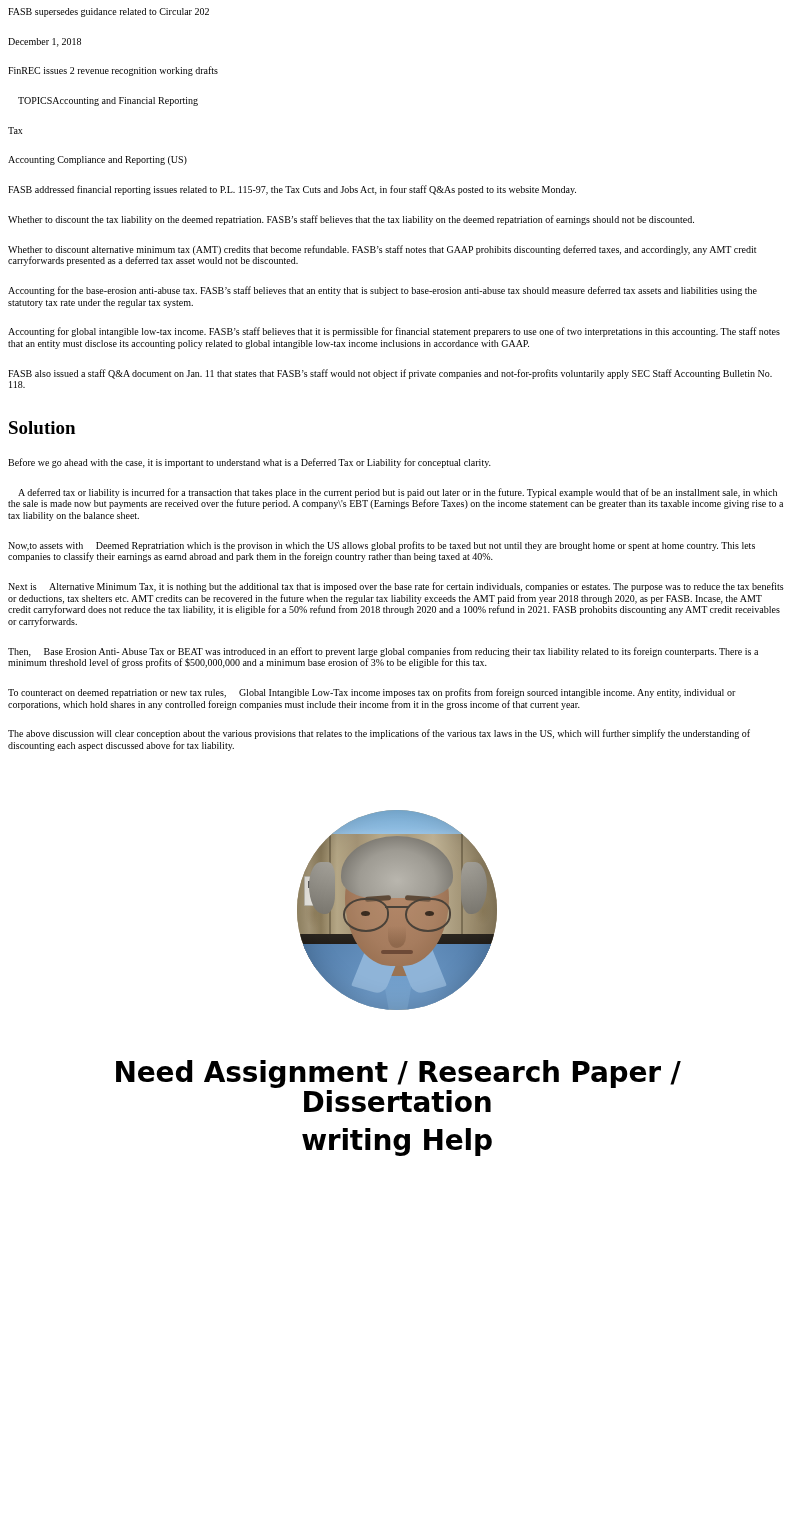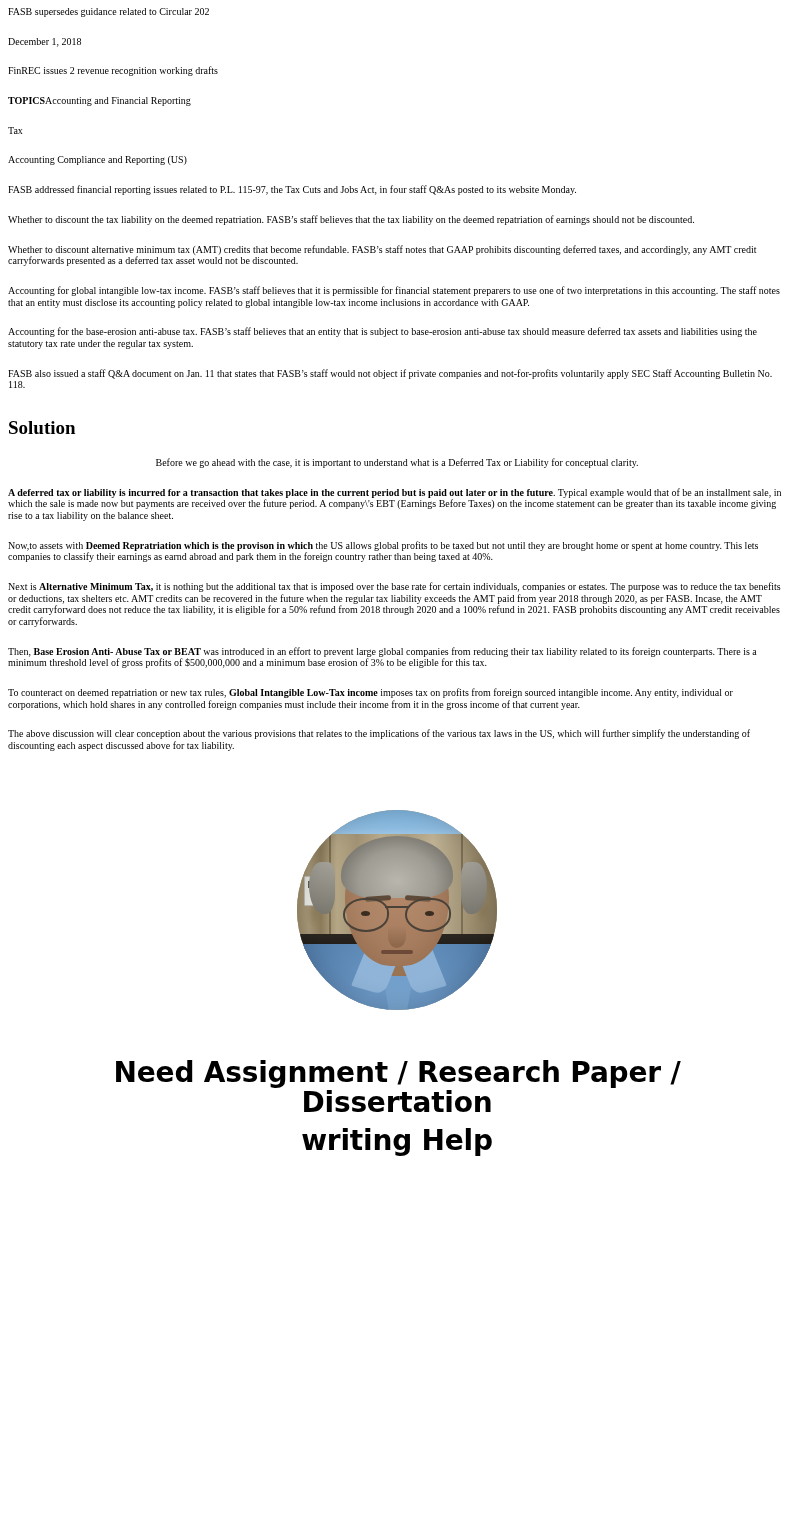--- a/index.html
+++ b/index.html
@@ -29,21 +29,22 @@
     text-align: left;
     color: #000;
   }
   p.body-text + p.body-text {
     margin-top: 18px;
   }
   p.body-text:first-of-type {
     margin-top: 6px;
   }
   .b {
-    font-weight: bold;
+    font-weight: normal;
+    margin-left: 10px;
   }
   h2.solution {
     font-family: "Liberation Serif", "DejaVu Serif", serif;
     font-size: 19px;
     font-weight: bold;
     line-height: 1.15;
     margin: 26px 0 0 0;
     padding: 0;
   }
   .portrait-wrap {
@@ -268,27 +269,27 @@
 
   <p class="body-text"><span class="b">TOPICS</span><span>Accounting and Financial Reporting</span></p>
 
   <p class="body-text">Tax</p>
 
   <p class="body-text">Accounting Compliance and Reporting (US)</p>
 
   <p class="body-text">FASB addressed financial reporting issues related to P.L. 115-97, the Tax Cuts and Jobs Act, in four staff Q&amp;As posted to its website Monday.</p>
   <p class="body-text">Whether to discount the tax liability on the deemed repatriation. FASB’s staff believes that the tax liability on the deemed repatriation of earnings should not be discounted.</p>
   <p class="body-text">Whether to discount alternative minimum tax (AMT) credits that become refundable. FASB’s staff notes that GAAP prohibits discounting deferred taxes, and accordingly, any AMT credit carryforwards presented as a deferred tax asset would not be discounted.</p>
+  <p class="body-text">Accounting for the base-erosion anti-abuse tax. FASB’s staff believes that an entity that is subject to base-erosion anti-abuse tax should measure deferred tax assets and liabilities using the statutory tax rate under the regular tax system.</p>
   <p class="body-text">Accounting for global intangible low-tax income. FASB’s staff believes that it is permissible for financial statement preparers to use one of two interpretations in this accounting. The staff notes that an entity must disclose its accounting policy related to global intangible low-tax income inclusions in accordance with GAAP.</p>
-  <p class="body-text">Accounting for the base-erosion anti-abuse tax. FASB’s staff believes that an entity that is subject to base-erosion anti-abuse tax should measure deferred tax assets and liabilities using the statutory tax rate under the regular tax system.</p>
   <p class="body-text">FASB also issued a staff Q&amp;A document on Jan. 11 that states that FASB’s staff would not object if private companies and not-for-profits voluntarily apply SEC Staff Accounting Bulletin No. 118.</p>
 
   <h2 class="solution">Solution</h2>
 
-  <p class="body-text" style="margin-top:18px;text-align:center;">Before we go ahead with the case, it is important to understand what is a Deferred Tax or Liability for conceptual clarity.</p>
+  <p class="body-text" style="margin-top:18px;">Before we go ahead with the case, it is important to understand what is a Deferred Tax or Liability for conceptual clarity.</p>
 
   <p class="body-text"><span class="b">A deferred tax or liability is incurred for a transaction that takes place in the current period but is paid out later or in the future</span><span>. Typical example would that of be an installment sale, in which the sale is made now but payments are received over the future period. A company\'s EBT (Earnings Before Taxes) on the income statement can be greater than its taxable income giving rise to a tax liability on the balance sheet.</span></p>
 
   <p class="body-text"><span>Now,to assets with </span><span class="b">Deemed Repratriation which is the provison in which</span><span> the US allows global profits to be taxed but not until they are brought home or spent at home country. This lets companies to classify their earnings as earnd abroad and park them in the foreign country rather than being taxed at 40%.</span></p>
 
   <p class="body-text"><span>Next is </span><span class="b">Alternative Minimum Tax,</span><span> it is nothing but the additional tax that is imposed over the base rate for certain individuals, companies or estates. The purpose was to reduce the tax benefits or deductions, tax shelters etc. AMT credits can be recovered in the future when the regular tax liability exceeds the AMT paid from year 2018 through 2020, as per FASB. Incase, the AMT credit carryforward does not reduce the tax liability, it is eligible for a 50% refund from 2018 through 2020 and a 100% refund in 2021. FASB prohobits discounting any AMT credit receivables or carryforwards.</span></p>
 
   <p class="body-text"><span>Then, </span><span class="b">Base Erosion Anti- Abuse Tax or BEAT</span><span> was introduced in an effort to prevent large global companies from reducing their tax liability related to its foreign counterparts. There is a minimum threshold level of gross profits of $500,000,000 and a minimum base erosion of 3% to be eligible for this tax.</span></p>
 
   <p class="body-text"><span>To counteract on deemed repatriation or new tax rules, </span><span class="b">Global Intangible Low-Tax income</span><span> imposes tax on profits from foreign sourced intangible income. Any entity, individual or corporations, which hold shares in any controlled foreign companies must include their income from it in the gross income of that current year.</span></p>

